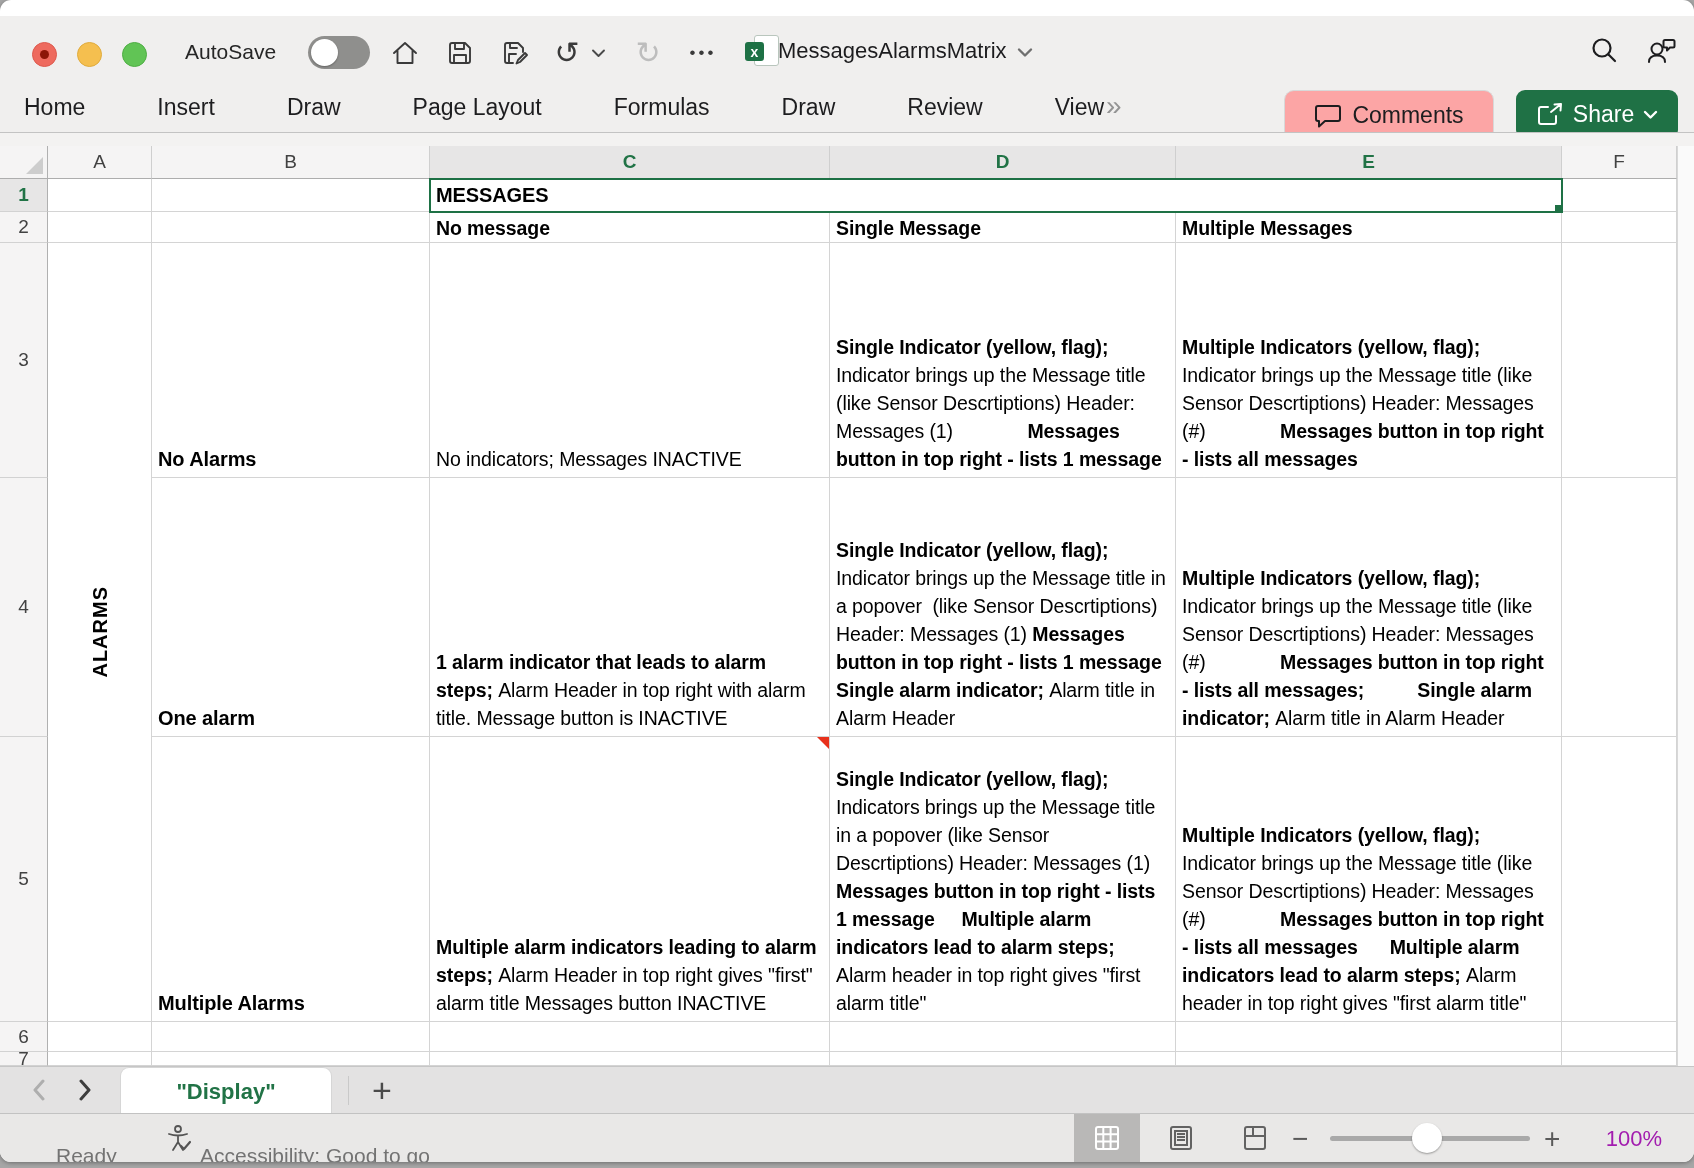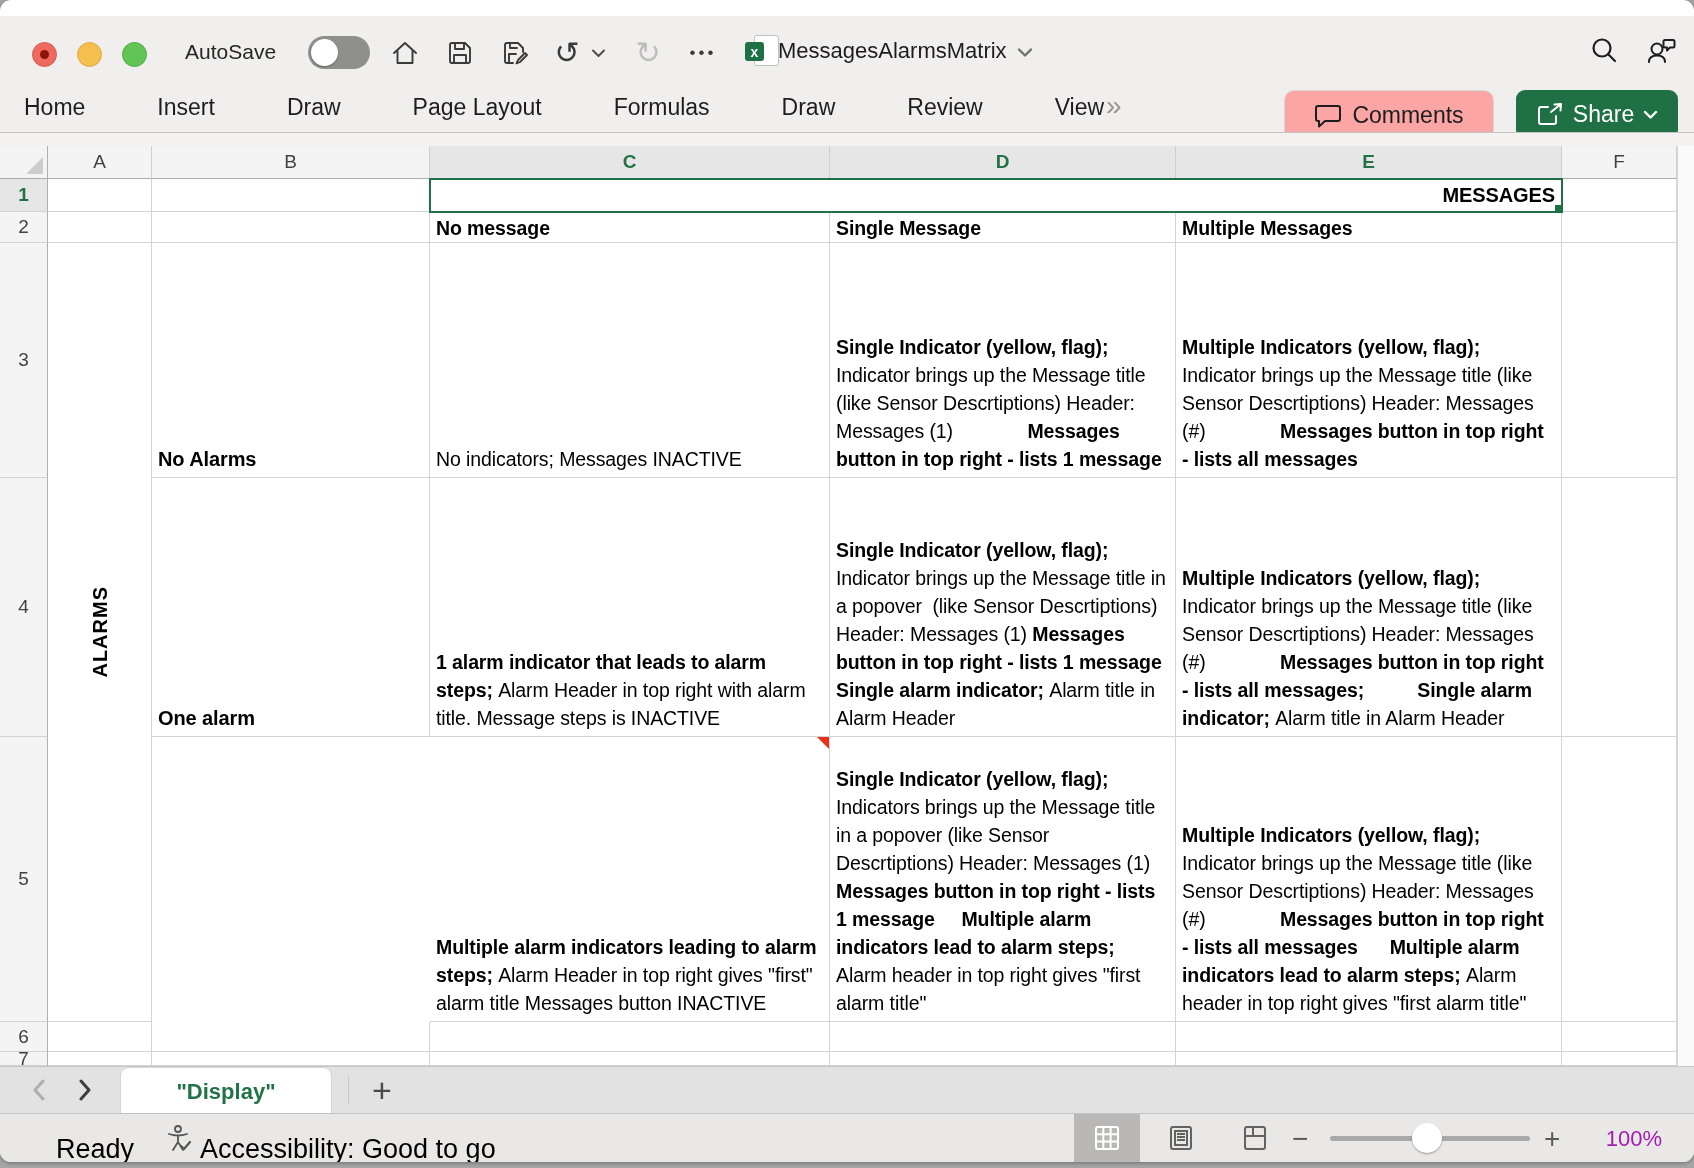--- a/index.html
+++ b/index.html
@@ -57,21 +57,21 @@
   .ch{border-right:1px solid #cfcfcf;border-bottom:1px solid #adadad;}
   .ch.sel,.rh.sel{background:#e7e6e6;color:#217346;font-weight:600;}
   .rh{border-bottom:1px solid #d2d2d2;border-right:1px solid #b0b0b0;}
   .corner{border-right:1px solid #b0b0b0;border-bottom:1px solid #adadad;position:relative;}
   .corner::after{content:"";position:absolute;right:4px;bottom:4px;
      border-left:17px solid transparent;border-bottom:17px solid #cdcdcd;}
   .c{position:relative;background:#fff;border-right:1px solid #d4d4d4;border-bottom:1px solid #d4d4d4;
      display:flex;padding:2px 6px 4px 6px;overflow:hidden;}
   .c .tx{margin-top:auto;width:100%;white-space:pre-wrap;word-wrap:break-word;}
   .c .tx .bold{font-weight:700;}
-  .c.center .tx{text-align:right;font-weight:700;font-size:20px;}
+  .c.center .tx{text-align:left;font-weight:700;font-size:20px;}
   .c.bold1 .tx{font-weight:700;font-size:20px;}
   .c.selbox{outline:2.5px solid #1e7145;outline-offset:-1px;z-index:3;}
   .fill-handle{position:absolute;right:-5px;bottom:-5px;width:9px;height:9px;background:#1e7145;border:2px solid #fff;z-index:4;}
   .c.vert{align-items:center;justify-content:center;padding:0;}
   .c.vert .tx{margin:auto;width:auto;writing-mode:vertical-rl;transform:rotate(180deg);
      font-weight:700;font-size:20px;letter-spacing:1px;}
   .note-marker{position:absolute;top:0;right:0;width:0;height:0;
      border-top:12px solid #e8311c;border-left:12px solid transparent;z-index:2;}
   .scroll-strip{background:#fafafa;border-left:1px solid #d8d8d8;}
   
@@ -80,21 +80,21 @@
   .nav-arrow svg{fill:none;stroke-width:3;stroke-linecap:round;stroke-linejoin:round;}
   .sheet-tab{position:absolute;left:120px;top:0px;width:210px;height:47px;background:#ffffff;
      border-radius:9px 9px 0 0;border:1px solid #d6d6d6;border-bottom:none;
      display:flex;align-items:center;justify-content:center;
      font-size:22px;font-weight:600;color:#217346;}
   .tab-divider{position:absolute;left:348px;top:9px;width:1px;height:29px;background:#c9c9c9;}
   .add-sheet{position:absolute;left:362px;top:2px;width:40px;height:42px;display:flex;align-items:center;justify-content:center;
      font-size:34px;font-weight:400;color:#4a4a4a;}
   
   .statusbar{position:absolute;left:0;top:1113px;width:100%;height:49px;background:#e9e8e7;border-top:1px solid #c2c2c2;}
-  .status-text{position:absolute;top:20px;font-size:27px;color:#000000;}
+  .status-text{position:absolute;top:30px;font-size:21px;color:#737373;}
   .acc-icon{position:absolute;left:163px;top:9px;}
   .acc-icon svg{stroke:#555;fill:none;stroke-width:1.8;stroke-linecap:round;stroke-linejoin:round;}
   .view-btn{position:absolute;top:0;width:66px;height:48px;display:flex;align-items:center;justify-content:center;}
   .view-btn svg{stroke:#626262;fill:none;stroke-width:2;}
   .view-btn.active{background:#b9b8b7;}
   .view-btn.active svg{stroke:#ffffff;}
   .zoom-sign{position:absolute;top:9px;font-size:28px;color:#5a5a5a;}
   .zoom-track{position:absolute;left:1330px;top:22px;width:200px;height:5px;border-radius:3px;background:#a9a9a9;}
   .zoom-knob{position:absolute;left:1412px;top:9px;width:30px;height:30px;border-radius:50%;background:#ffffff;
      box-shadow:0 1px 2px rgba(0,0,0,.35);}
@@ -256,30 +256,33 @@
       </div>
     <div class="c" style="grid-area:4/6/5/7;">
         <div class="tx"><span class="bold">Multiple Indicators (yellow, flag); </span><span>Indicator brings up the Message title (like Sensor Descrtiptions) Header: Messages (#)              </span><span class="bold">Messages button in top right - lists all messages</span></div>
       </div>
     <div class="c" style="grid-area:4/7/5/8;"></div>
 
     <div class="c bold1" style="grid-area:5/3/6/4;">
         <div class="tx"><span class="bold">One alarm</span></div>
       </div>
     <div class="c" style="grid-area:5/4/6/5;">
-        <div class="tx"><span class="bold">1 alarm indicator that leads to alarm steps; </span><span>Alarm Header in top right with alarm title. Message steps is INACTIVE</span></div>
+        <div class="tx"><span class="bold">1 alarm indicator that leads to alarm steps; </span><span>Alarm Header in top right with alarm title. Message button is INACTIVE</span></div>
       </div>
     <div class="c" style="grid-area:5/5/6/6;">
         <div class="tx"><span class="bold">Single Indicator (yellow, flag); </span><span>Indicator brings up the Message title in a popover  (like Sensor Descrtiptions) Header: Messages (1) </span><span class="bold">Messages button in top right - lists 1 message             Single alarm indicator; </span><span>Alarm title in Alarm Header</span></div>
       </div>
     <div class="c" style="grid-area:5/6/6/7;">
         <div class="tx"><span class="bold">Multiple Indicators (yellow, flag); </span><span>Indicator brings up the Message title (like Sensor Descrtiptions) Header: Messages (#)              </span><span class="bold">Messages button in top right - lists all messages;          Single alarm indicator; </span><span>Alarm title in Alarm Header</span></div>
       </div>
     <div class="c" style="grid-area:5/7/6/8;"></div>
 
+    <div class="c bold1" style="grid-area:6/3/7/4;">
+        <div class="tx"><span class="bold">Multiple Alarms</span></div>
+      </div>
     <div class="c" style="grid-area:6/4/7/5;">
       <div class="tx"><span class="bold">Multiple alarm indicators leading to alarm steps; </span><span>Alarm Header in top right gives "first" alarm title Messages button INACTIVE</span></div>
         <div class="note-marker"></div>
     </div>
     <div class="c" style="grid-area:6/5/7/6;">
         <div class="tx"><span class="bold">Single Indicator (yellow, flag); </span><span>Indicators brings up the Message title in a popover (like Sensor Descrtiptions) Header: Messages (1) </span><span class="bold">Messages button in top right - lists 1 message     Multiple alarm indicators lead to alarm steps; </span><span>Alarm header in top right gives "first alarm title"</span></div>
       </div>
     <div class="c" style="grid-area:6/6/7/7;">
         <div class="tx"><span class="bold">Multiple Indicators (yellow, flag); </span><span>Indicator brings up the Message title (like Sensor Descrtiptions) Header: Messages (#)              </span><span class="bold">Messages button in top right - lists all messages      Multiple alarm indicators lead to alarm steps; </span><span>Alarm header in top right gives "first alarm title"</span></div>
       </div>

